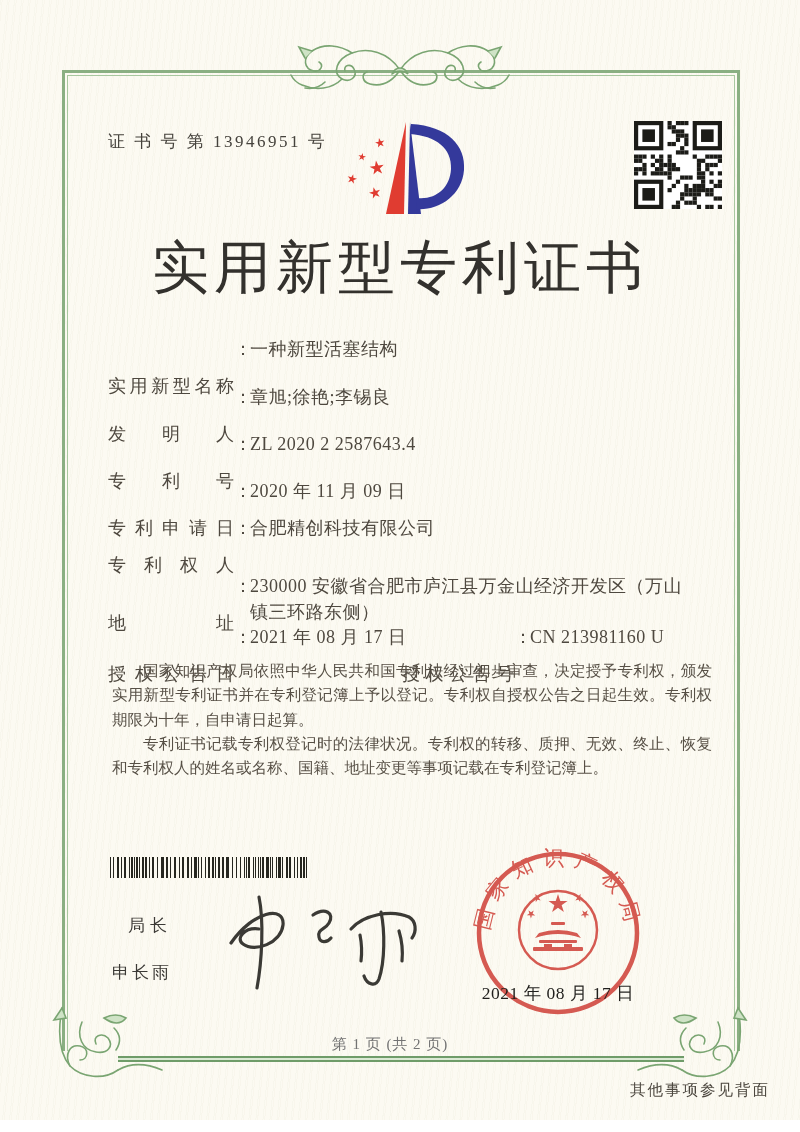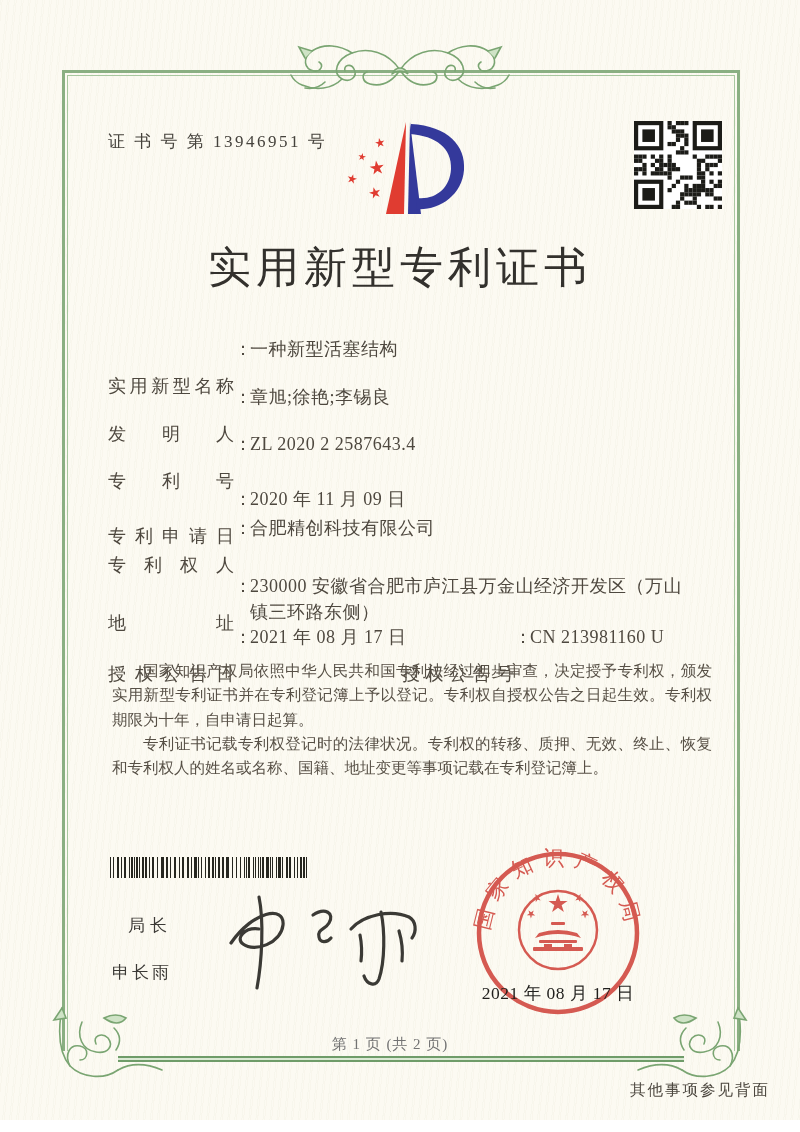--- a/index.html
+++ b/index.html
@@ -30,21 +30,21 @@
     background:#dcead5;height:2px;
   }
   .ornament{position:absolute;pointer-events:none;}
   .cert-no{
     position:absolute;left:108px;top:130px;font-size:17px;letter-spacing:2.5px;color:#45423c;
   }
   .logo{position:absolute;left:338px;top:112px;}
   .qr{position:absolute;left:634px;top:121px;width:88px;height:88px;}
   .title{
     position:absolute;left:0;top:240px;width:800px;text-align:center;
-    font-size:43px;line-height:56px;letter-spacing:5px;color:#33312d;font-weight:400;
+    font-size:57px;line-height:56px;letter-spacing:5px;color:#33312d;font-weight:400;
   }
   .fields{position:absolute;left:108px;top:330px;width:580px;font-size:18px;color:#4e483f;}
   .frow{position:absolute;left:0;line-height:26px;white-space:nowrap;}
   .flabel{display:inline-block;width:126px;text-align:justify;text-align-last:justify;vertical-align:top;margin-top:37px;}
   .fcolon{display:inline-block;width:16px;vertical-align:top;}
   .fvalue{display:inline-block;max-width:442px;vertical-align:top;white-space:normal;letter-spacing:.5px;}
   .pair2{position:absolute;left:294px;top:0;white-space:nowrap;}
   .pair2 .flabel{width:112px;}
   .paras{
     position:absolute;left:112px;top:659px;width:600px;
@@ -274,21 +274,21 @@
   <div class="fields">
     <div class="frow" style="top:6px">
       <span class="flabel">实用新型名称</span><span class="fcolon">：</span><span class="fvalue">一种新型活塞结构</span>
     </div>
     <div class="frow" style="top:54px">
       <span class="flabel">发明人</span><span class="fcolon">：</span><span class="fvalue">章旭;徐艳;李锡良</span>
     </div>
     <div class="frow" style="top:101px">
       <span class="flabel">专利号</span><span class="fcolon">：</span><span class="fvalue">ZL 2020 2 2587643.4</span>
     </div>
-    <div class="frow" style="top:156px">
+    <div class="frow" style="top:148px">
       <span class="flabel">专利申请日</span><span class="fcolon">：</span><span class="fvalue">2020 年 11 月 09 日</span>
     </div>
     <div class="frow" style="top:185px">
       <span class="flabel">专利权人</span><span class="fcolon">：</span><span class="fvalue">合肥精创科技有限公司</span>
     </div>
     <div class="frow" style="top:243px">
       <span class="flabel">地址</span><span class="fcolon">：</span><span class="fvalue">230000 安徽省合肥市庐江县万金山经济开发区（万山镇三环路东侧）</span>
     </div>
     <div class="frow" style="top:294px">
       <span class="flabel">授权公告日</span><span class="fcolon">：</span><span class="fvalue">2021 年 08 月 17 日</span>

